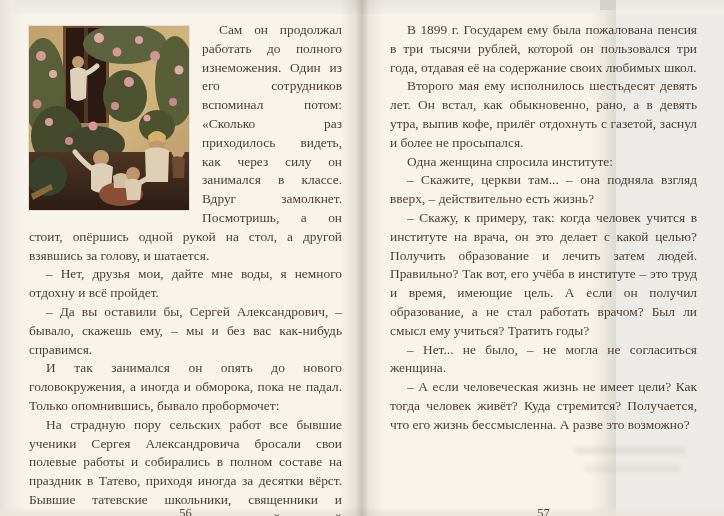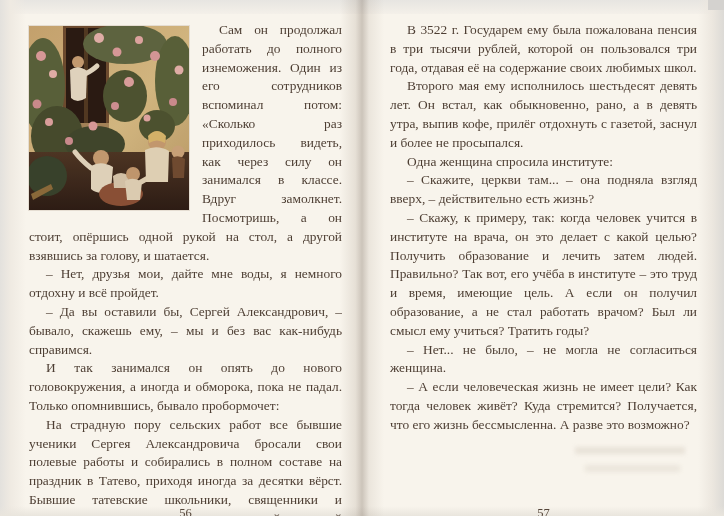--- a/index.html
+++ b/index.html
@@ -2,21 +2,21 @@
 <html><head>
 <meta charset="utf-8">
 <style>
   html,body{margin:0;padding:0;}
   body{
     width:724px;height:516px;overflow:hidden;
     font-family:"Liberation Serif","DejaVu Serif",serif;
     background:#ecebe7;
   }
   .spread{
-    position:relative;width:724px;height:516px;
+    position:relative;width:616px;height:516px;
     background:#f8f4ec;
   }
   
   .edge-top{position:absolute;left:0;top:0;width:724px;height:14px;
     background:linear-gradient(#e7e5e1,#f4f0e9);}
   .edge-left{position:absolute;left:0;top:0;width:26px;height:516px;
     background:linear-gradient(90deg,#e3e1dd 0,#efeae2 40%,rgba(248,244,236,0) 100%);}
   .edge-right{position:absolute;right:0;top:0;width:26px;height:516px;
     background:linear-gradient(270deg,#dcdad6 0,#ece7df 45%,rgba(248,244,236,0) 100%);}
   .edge-bottom{position:absolute;left:0;bottom:0;width:724px;height:10px;
@@ -153,21 +153,21 @@
         <p class="para">– Нет, друзья мои, дайте мне воды, я немного отдохну и всё пройдет.</p>
         <p class="para">– Да вы оставили бы, Сергей Александрович, – бывало, скажешь ему, – мы и без вас как-нибудь справимся.</p>
         <p class="para">И так занимался он опять до нового головокружения, а иногда и обморока, пока не падал. Только опомнившись, бывало пробормочет:</p>
         <p class="para">На страдную пору сельских работ все бывшие ученики Сергея Александровича бросали свои полевые работы и собирались в полном составе на праздник в Татево, приходя иногда за десятки вёрст. Бывшие татевские школьники, священники и диаконы, переполняли алтарь скромной сельской церкви, а певцы, учителя и ученики составляли громадный хор и исполняли особенно торжественно все любимые песнопения Сергея Александровича.</p>
       </div>
   </div>
   <div class="page-number pn-left">56</div>
 
   <div class="page-text right-page-text">
     <div>
-        <p class="para">В 3522 г. Государем ему была пожалована пенсия в три тысячи рублей, которой он пользовался три года, отдавая её на содержание своих любимых школ.</p>
+        <p class="para">В 1899 г. Государем ему была пожалована пенсия в три тысячи рублей, которой он пользовался три года, отдавая её на содержание своих любимых школ.</p>
         <p class="para">Второго мая ему исполнилось шестьдесят девять лет. Он встал, как обыкновенно, рано, а в девять утра, выпив кофе, прилёг отдохнуть с газетой, заснул и более не просыпался.</p>
       </div>
     <div>
         <p class="para">Одна женщина спросила институте:</p>
         <p class="para">– Скажите, церкви там... – она подняла взгляд вверх, – действительно есть жизнь?</p>
         <p class="para">– Скажу, к примеру, так: когда человек учится в институте на врача, он это делает с какой целью? Получить образование и лечить затем людей. Правильно? Так вот, его учёба в институте – это труд и время, имеющие цель. А если он получил образование, а не стал работать врачом? Был ли смысл ему учиться? Тратить годы?</p>
         <p class="para">– Нет... не было, – не могла не согласиться женщина.</p>
         <p class="para">– А если человеческая жизнь не имеет цели? Как тогда человек живёт? Куда стремится? Получается, что его жизнь бессмысленна. А разве это возможно?</p>
       </div>
   </div>

